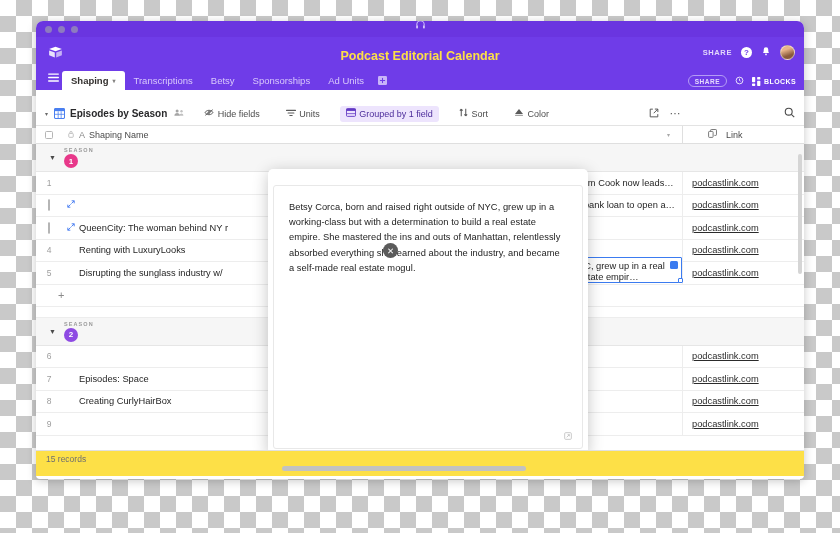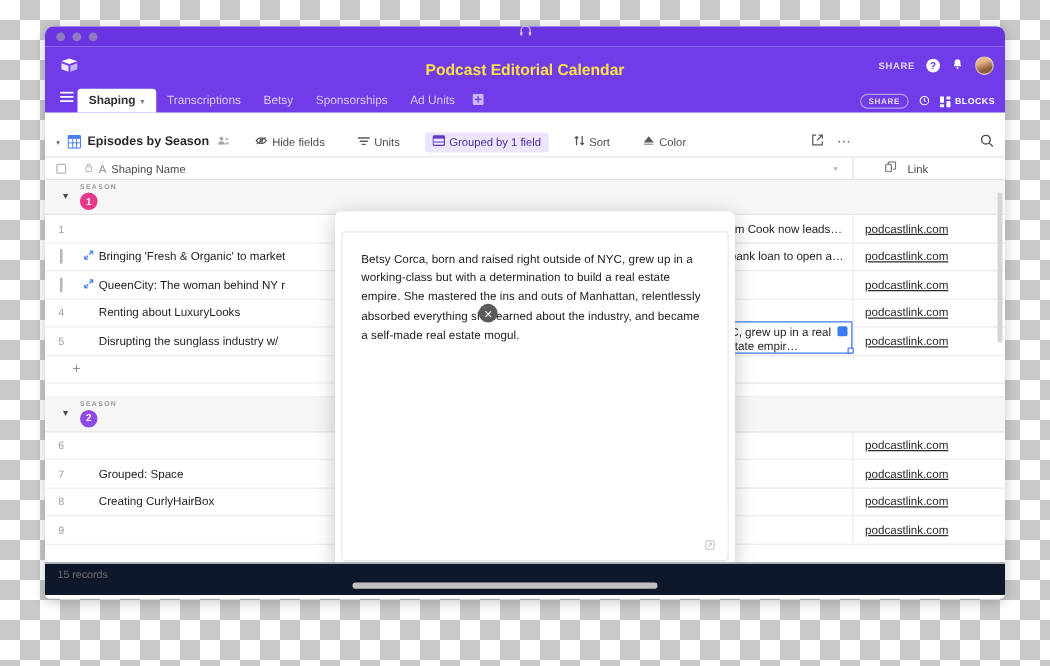--- a/index.html
+++ b/index.html
@@ -222,21 +222,21 @@
   }
   .popup-close {
     position: absolute; left: 347px; top: 99px; width: 15px; height: 15px;
     border-radius: 50%; background: #5b5b5b; color: #fff;
     display: flex; align-items: center; justify-content: center;
     font-size: 8.5px; z-index: 30;
   }
 
   
   .footer {
-    height: 26px; background: #0f172a; border-top: 1px solid #e0e0e0;
+    height: 26px; background: #fde047; border-top: 1px solid #e0e0e0;
     display: flex; align-items: flex-start; padding: 3px 10px 0; position: relative;
   }
   .records { font-size: 8.5px; color: #6f6f6f; }
   .hscroll-track { position: absolute; left: 0; right: 0; bottom: 5px; height: 5px; }
   .hscroll-thumb {
     position: absolute; left: 246px; width: 244px; height: 5px;
     background: #c2c2c2; border-radius: 3px;
   }
 </style>
 </head>
@@ -464,36 +464,35 @@
       <span class="row-exp"></span>
     </div>
     <div class="row">
       <span class="row-num"><span class="chk"></span></span>
       <span class="row-exp">
         <svg width="8" height="8" viewBox="0 0 12 12" fill="none" stroke="#4f83f2" stroke-width="1.5">
             <path d="M7 1.2h3.8V5M10.8 1.2L6.6 5.4"></path>
             <path d="M5 10.8H1.2V7M1.2 10.8L5.4 6.6"></path>
           </svg>
       </span>
-      <span class="row-title">Bringing 'Fresh &amp; Organic' to market</span>
     </div>
     <div class="row">
       <span class="row-num"><span class="chk"></span></span>
       <span class="row-exp">
         <svg width="8" height="8" viewBox="0 0 12 12" fill="none" stroke="#4f83f2" stroke-width="1.5">
             <path d="M7 1.2h3.8V5M10.8 1.2L6.6 5.4"></path>
             <path d="M5 10.8H1.2V7M1.2 10.8L5.4 6.6"></path>
           </svg>
       </span>
       <span class="row-title">QueenCity: The woman behind NY r</span>
     </div>
     <div class="row">
       <span class="row-num">4</span>
       <span class="row-exp"></span>
-      <span class="row-title">Renting about LuxuryLooks</span>
+      <span class="row-title">Renting with LuxuryLooks</span>
     </div>
     <div class="row">
       <span class="row-num">5</span>
       <span class="row-exp"></span>
       <span class="row-title">Disrupting the sunglass industry w/</span>
     </div>
     <div class="addrow">
       <span>+</span>
     </div>
 
@@ -507,21 +506,21 @@
       </span>
     </div>
 
     <div class="row">
       <span class="row-num">6</span>
       <span class="row-exp"></span>
     </div>
     <div class="row">
       <span class="row-num">7</span>
       <span class="row-exp"></span>
-      <span class="row-title">Grouped: Space</span>
+      <span class="row-title">Episodes: Space</span>
     </div>
     <div class="row">
       <span class="row-num">8</span>
       <span class="row-exp"></span>
       <span class="row-title">Creating CurlyHairBox</span>
     </div>
     <div class="row">
       <span class="row-num">9</span>
       <span class="row-exp"></span>
     </div>

